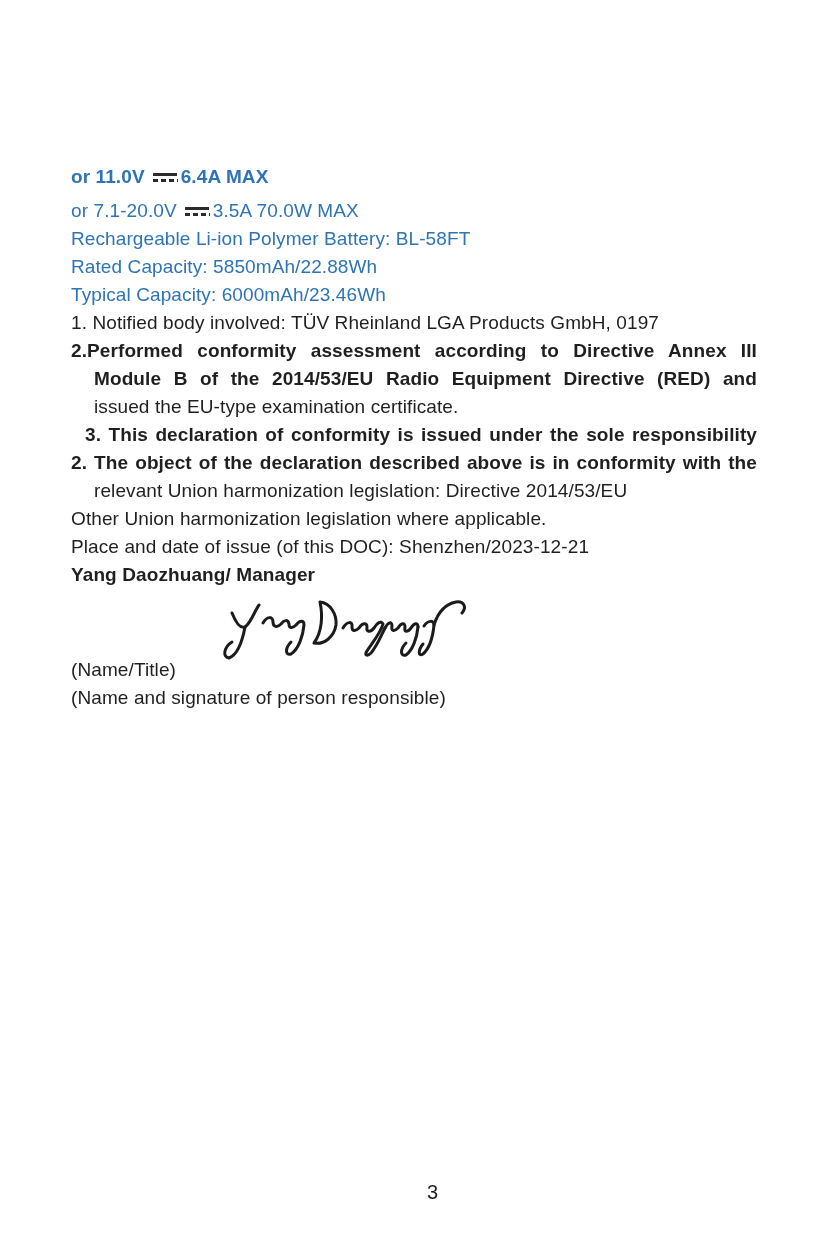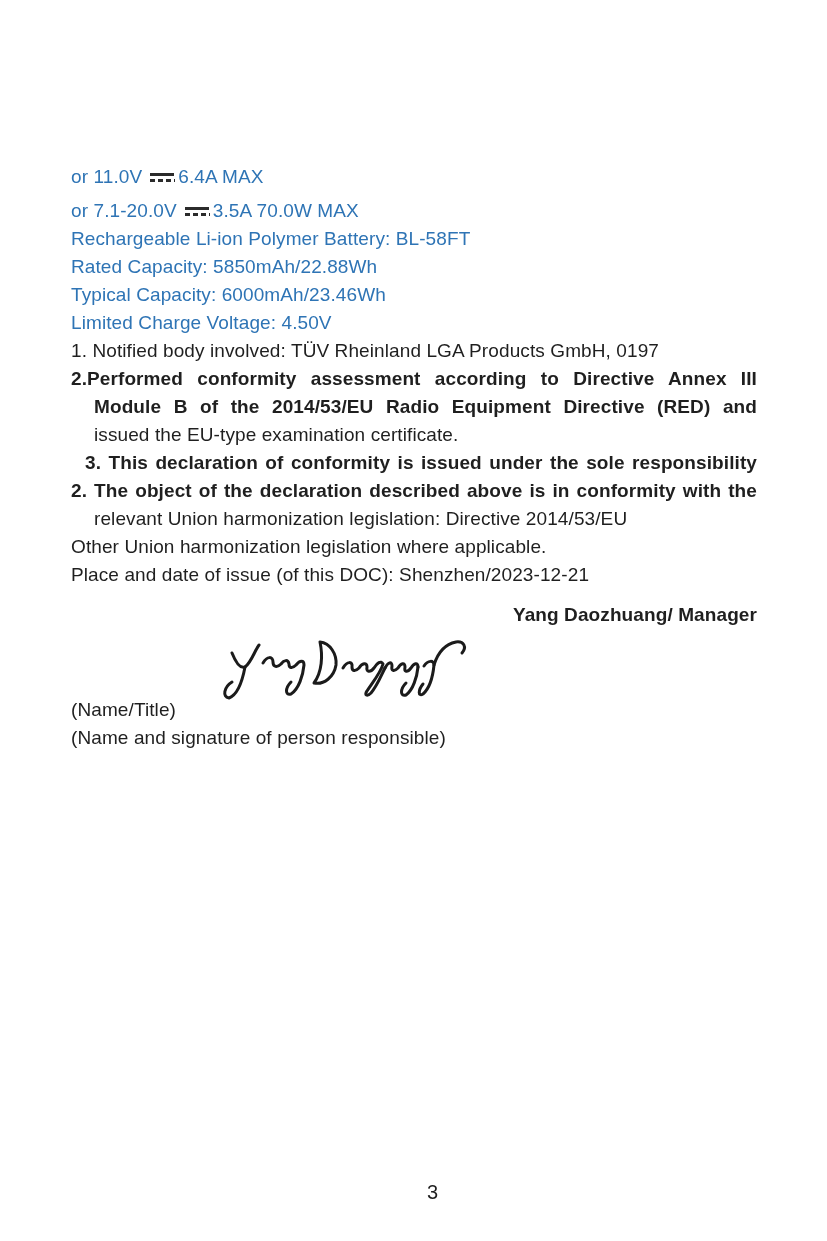--- a/index.html
+++ b/index.html
@@ -17,21 +17,21 @@
     left: 71px; top: 163px;
     width: 686px;
   }
   .ln {
     line-height: 28px;
     font-size: 19px;
     white-space: nowrap;
     letter-spacing: 0.1px;
   }
   .blue { color: #2E74B5; font-size: 19px; }
-  .blue-first { margin-bottom: 6px; }
+  .blue-first { margin-bottom: 6px; font-weight: bold; }
   
   .j { text-align: justify; text-align-last: justify; font-weight: bold; }
   .ind { padding-left: 23px; }     
   .ind-sm { padding-left: 14px; }  
   
   .dc {
     display: inline-block;
     width: 25px; height: 14px;
     position: relative;
     margin: 0 3px 0 8px;
@@ -41,25 +41,23 @@
     content: "";
     position: absolute; left: 0; right: 1px; top: 3px; height: 3px;
     background: #2b2b2b;
   }
   .dc::after {
     content: "";
     position: absolute; left: 0; right: 0; top: 9px; height: 3px;
     background: repeating-linear-gradient(to right, #2b2b2b 0 5px, transparent 5px 8px);
   }
   .name-title {
-    margin-top: 12px;
     font-weight: 600;
     font-size: 19px;
     letter-spacing: 0.1px;
-    text-align: right;
   }
   .sig-area { position: relative; height: 67px; }
   .sig-svg {
     position: absolute;
     left: 148px; top: 3px;
     width: 252px; height: 78px;
   }
   .footer {
     position: absolute;
     left: 0; right: 0; top: 1181px;
@@ -77,21 +75,20 @@
 
     <div class="ln blue blue-first">
       <span>or 11.0V</span><span class="dc"></span><span>6.4A MAX</span>
     </div>
     <div class="ln blue">
       <span>or 7.1-20.0V</span><span class="dc"></span><span>3.5A 70.0W MAX</span>
     </div>
     <div class="ln blue">Rechargeable Li-ion Polymer Battery: BL-58FT</div>
     <div class="ln blue">Rated Capacity: 5850mAh/22.88Wh</div>
     <div class="ln blue">Typical Capacity: 6000mAh/23.46Wh</div>
-    <div class="ln blue">Limited Charge Voltage: 4.50V</div>
 
     <div class="ln">1. Notified body involved: TÜV Rheinland LGA Products GmbH, 0197</div>
 
     <div class="ln j">2.Performed conformity assessment according to Directive Annex III</div>
     <div class="ln j ind">Module B of the 2014/53/EU Radio Equipment Directive (RED) and</div>
     <div class="ln ind">issued the EU-type examination certificate.</div>
 
     <div class="ln j ind-sm">3. This declaration of conformity is issued under the sole responsibility</div>
 
     <div class="ln j">2. The object of the declaration described above is in conformity with the</div>

